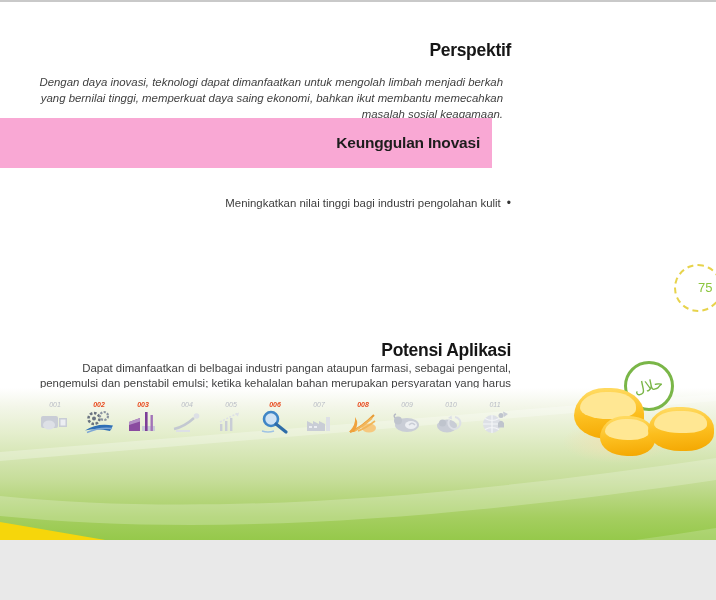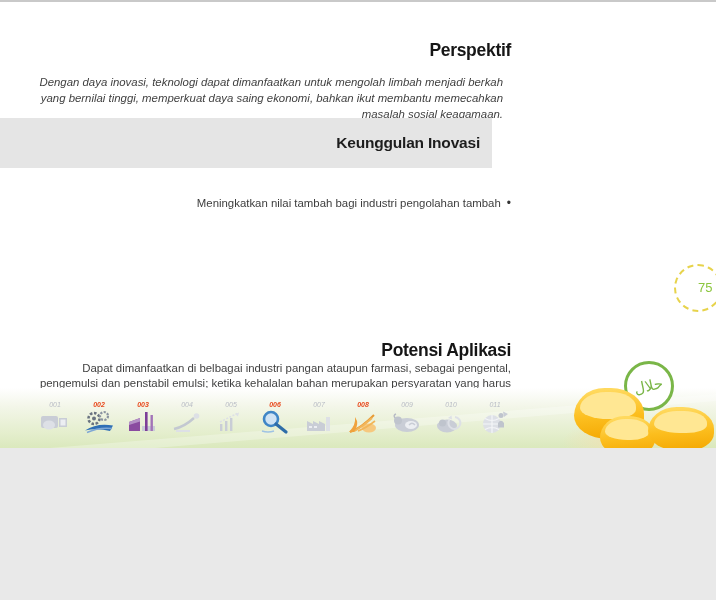--- a/index.html
+++ b/index.html
@@ -1,28 +1,28 @@
 <!DOCTYPE html>
 <html><head>
 <meta charset="utf-8">
 <style>
   html,body{margin:0;padding:0;background:#e9e9e9;}
-  .page{position:relative;width:716px;height:448px;overflow:hidden;background:#ffffff;
+  .page{position:relative;width:716px;height:540px;overflow:hidden;background:#ffffff;
         font-family:"Liberation Sans",sans-serif;color:#3c3c3c;}
   .edge-top{position:absolute;left:0;top:0;width:716px;height:2px;background:#c9c9c9;}
   .edge-bottom{position:absolute;left:0;top:594px;width:716px;height:6px;background:#b3b3b3;}
   .strip-dark{position:absolute;left:0;top:585px;width:716px;height:9px;background:#74ae37;}
 
   
   .sec-title{position:absolute;right:205px;margin:0;font-size:17.5px;font-weight:bold;
              color:#161616;letter-spacing:-.3px;white-space:nowrap;}
   .perspektif-title{top:40px;}
   .perspektif-body{position:absolute;right:205px;top:66px;width:488px;margin:8px;
                    font-size:11.4px;line-height:16px;text-align:right;color:#3f3f3f;font-style:italic;}
-  .banner{position:absolute;left:0;top:118px;width:492px;height:50px;background:#e5e5e5;}
+  .banner{position:absolute;left:0;top:118px;width:492px;height:50px;background:#f9a8d4;}
   .banner h2{margin:0;line-height:50px;text-align:right;padding-right:12px;
              font-size:15.5px;font-weight:bold;color:#1d1d1d;letter-spacing:-.2px;}
   .bullets{position:absolute;right:205px;top:192px;margin:0;padding:0;list-style:none;
            text-align:right;font-size:11.4px;color:#3c3c3c;}
   .bullets li{line-height:23.5px;white-space:nowrap;}
   .bullets li::after{content:"\2022";margin-left:6px;color:#333;font-size:12px;}
   .potensi-title{top:340px;}
   .potensi-body{position:absolute;right:205px;top:361px;width:478px;margin:0;
                 font-size:11.4px;line-height:15px;text-align:right;color:#3f3f3f;}
 
@@ -67,21 +67,21 @@
   <div class="edge-top"></div>
 
   <h1 class="sec-title perspektif-title">Perspektif</h1>
   <p class="perspektif-body">Dengan daya inovasi, teknologi dapat dimanfaatkan untuk mengolah limbah menjadi berkah yang bernilai tinggi, memperkuat daya saing ekonomi, bahkan ikut membantu memecahkan masalah sosial keagamaan.</p>
 
   <div class="banner">
     <h2>Keunggulan Inovasi</h2>
   </div>
 
   <ul class="bullets">
-      <li>Meningkatkan nilai tambah bagi industri pengolahan tambah</li>
+      <li>Meningkatkan nilai tinggi bagi industri pengolahan kulit</li>
     </ul>
 
   <h2 class="sec-title potensi-title">Potensi Aplikasi</h2>
   <p class="potensi-body">Dapat dimanfaatkan di belbagai industri pangan ataupun farmasi, sebagai pengental, pengemulsi dan penstabil emulsi; ketika kehalalan bahan merupakan persyaratan yang harus dipenuhi.</p>
 
   <div class="bottom-zone">
     <svg class="swooshes" width="716" height="205" viewBox="0 0 716 205">
       <path d="M0,64 L716,6 L716,13 L0,73 Z" fill="rgba(255,255,255,0.28)"></path>
       <path d="M0,108 C200,128 430,112 716,70 L716,92 C430,134 200,148 0,128 Z" fill="rgba(255,255,255,0.22)"></path>
       <path d="M0,134 L152,160 L0,173 Z" fill="#f6d60b"></path>

